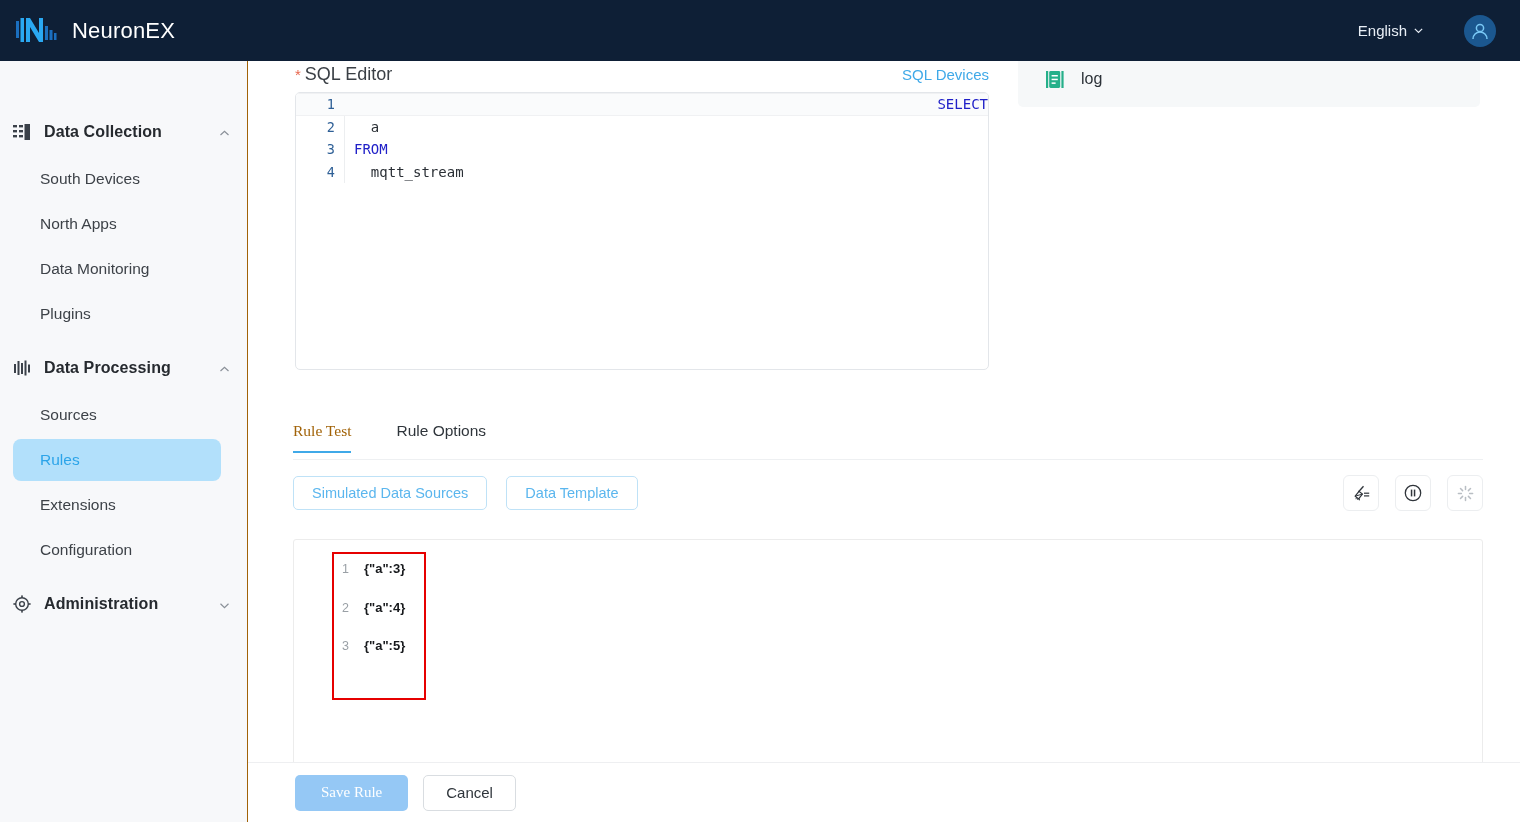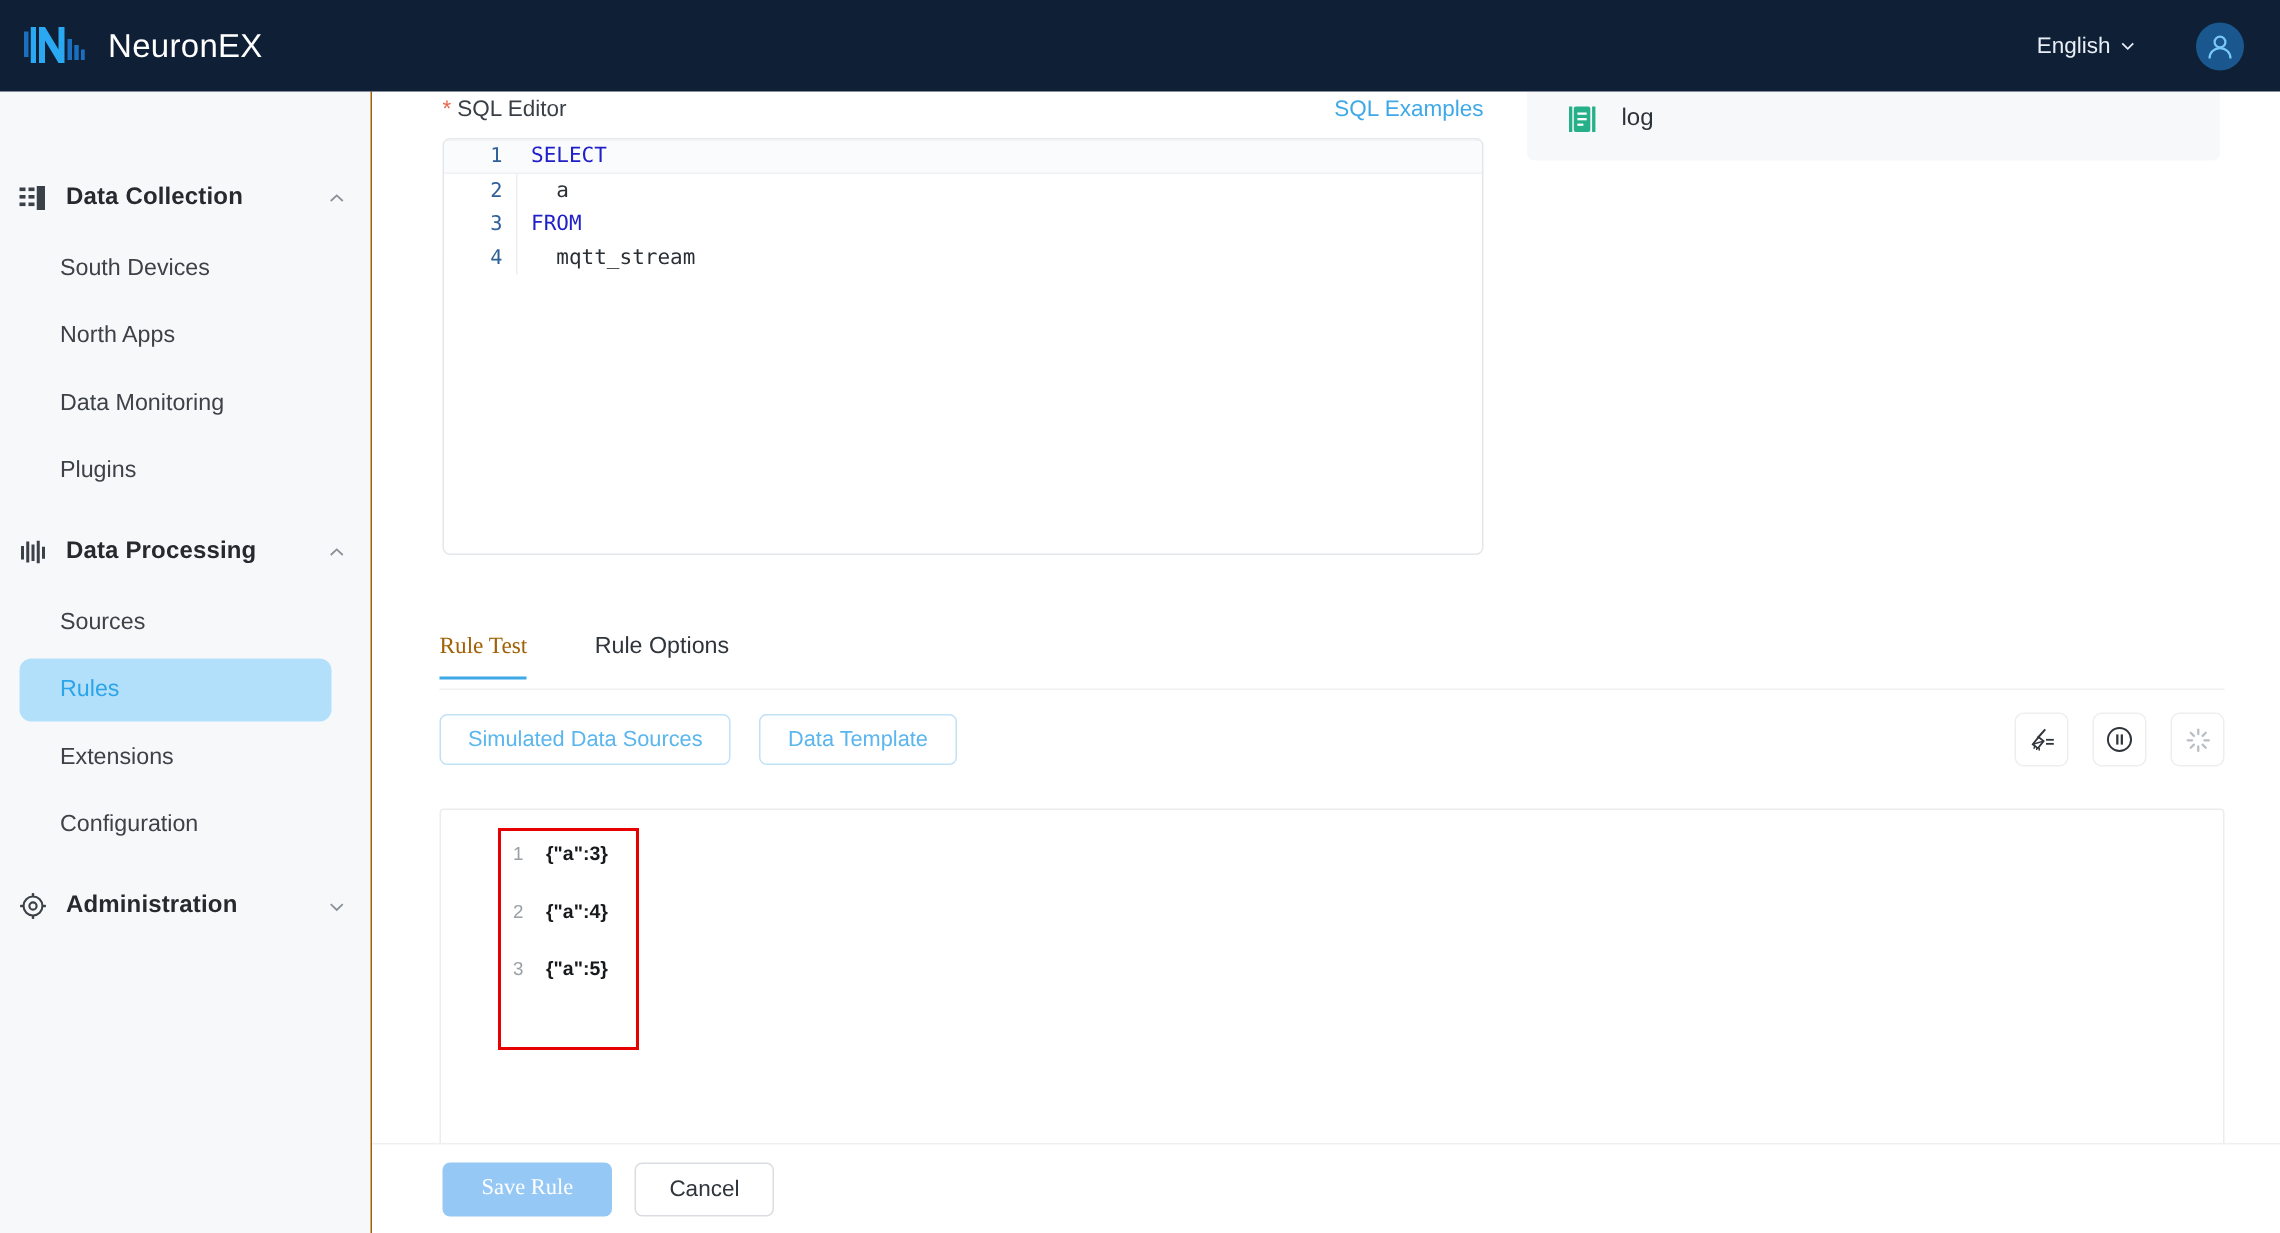--- a/index.html
+++ b/index.html
@@ -79,21 +79,21 @@
     overflow: hidden;
   }
 
   .content-scroll { position: absolute; top: 0; left: 0; width: 1272px; height: 701px; }
 
   
   .sql-head {
     position: absolute; left: 47px; top: 3px; width: 694px;
     display: flex; align-items: baseline;
   }
-  .sql-label { font-size: 15px; color: #3a3f45; }
+  .sql-label { font-size: 18px; color: #3a3f45; }
   .req-star { color: #e8664d; font-size: 15px; margin-right: 4px; }
   .sql-examples {
     margin-left: auto; color: #3fa9e8; font-size: 15px; cursor: pointer;
   }
 
   .editor {
     position: absolute; left: 47px; top: 31px;
     width: 694px; height: 278px;
     border: 1px solid #e3e6ea; border-radius: 5px;
     background: #ffffff;
@@ -106,21 +106,21 @@
     color: #2e5f96; font-size: 13.5px;
     font-family: "DejaVu Sans Mono", monospace;
   }
   .ed-code {
     font-family: "DejaVu Sans Mono", monospace;
     font-size: 14px; white-space: pre;
     padding-left: 9px;
     border-left: 1px solid #eceef0;
     flex: 1; line-height: 22.5px;
   }
-  .ed-line:first-child .ed-code { border-left-color: transparent; }
+  .ed-line:first-child .ed-code { border-left-color: transparent; text-align: right; }
   .kw { color: #2020c8; }
   .plain { color: #2a2f35; }
 
   
   .right-panel {
     position: absolute; left: 770px; top: -10px;
     width: 462px; height: 56px;
     background: #f6f8f9; border-radius: 5px;
     display: flex; align-items: center; padding-left: 27px;
   }
@@ -336,21 +336,21 @@
       </span>
     </div>
   </div>
 
   <div class="main">
     <div class="content-scroll">
 
       <div class="sql-head">
         <span class="req-star">*</span>
         <span class="sql-label">SQL Editor</span>
-        <span class="sql-examples">SQL Examples</span>
+        <span class="sql-examples">SQL Devices</span>
       </div>
 
       <div class="editor">
         <div class="ed-line cur">
           <span class="ed-gutter">1</span>
           <span class="ed-code kw">SELECT</span>
         </div>
         <div class="ed-line">
           <span class="ed-gutter">2</span>
           <span class="ed-code plain">  a</span>

